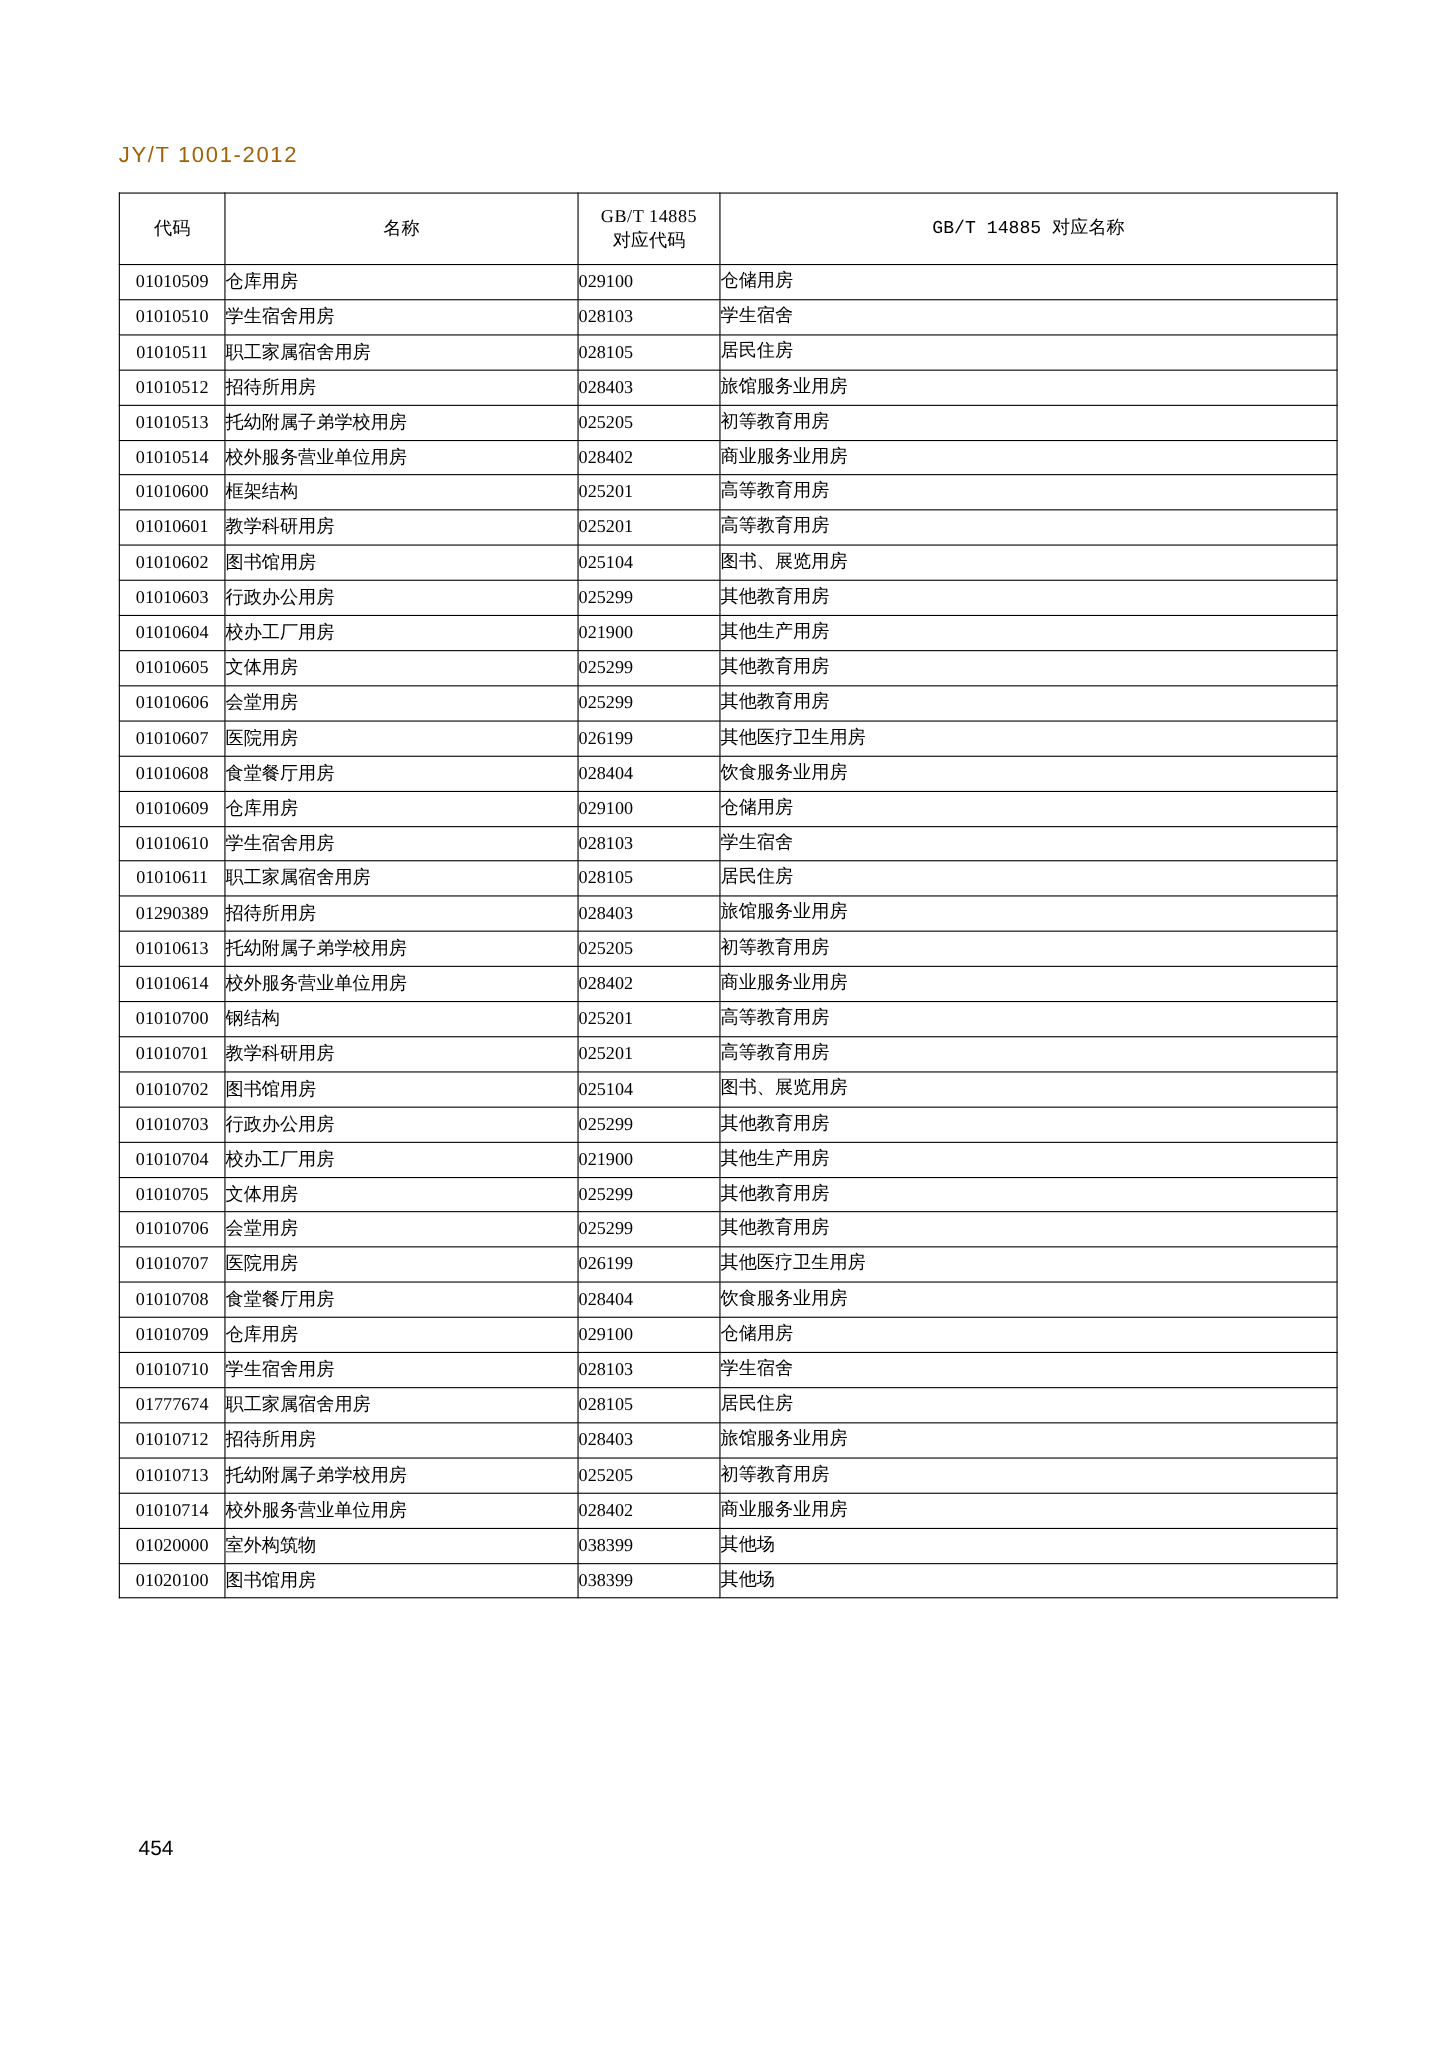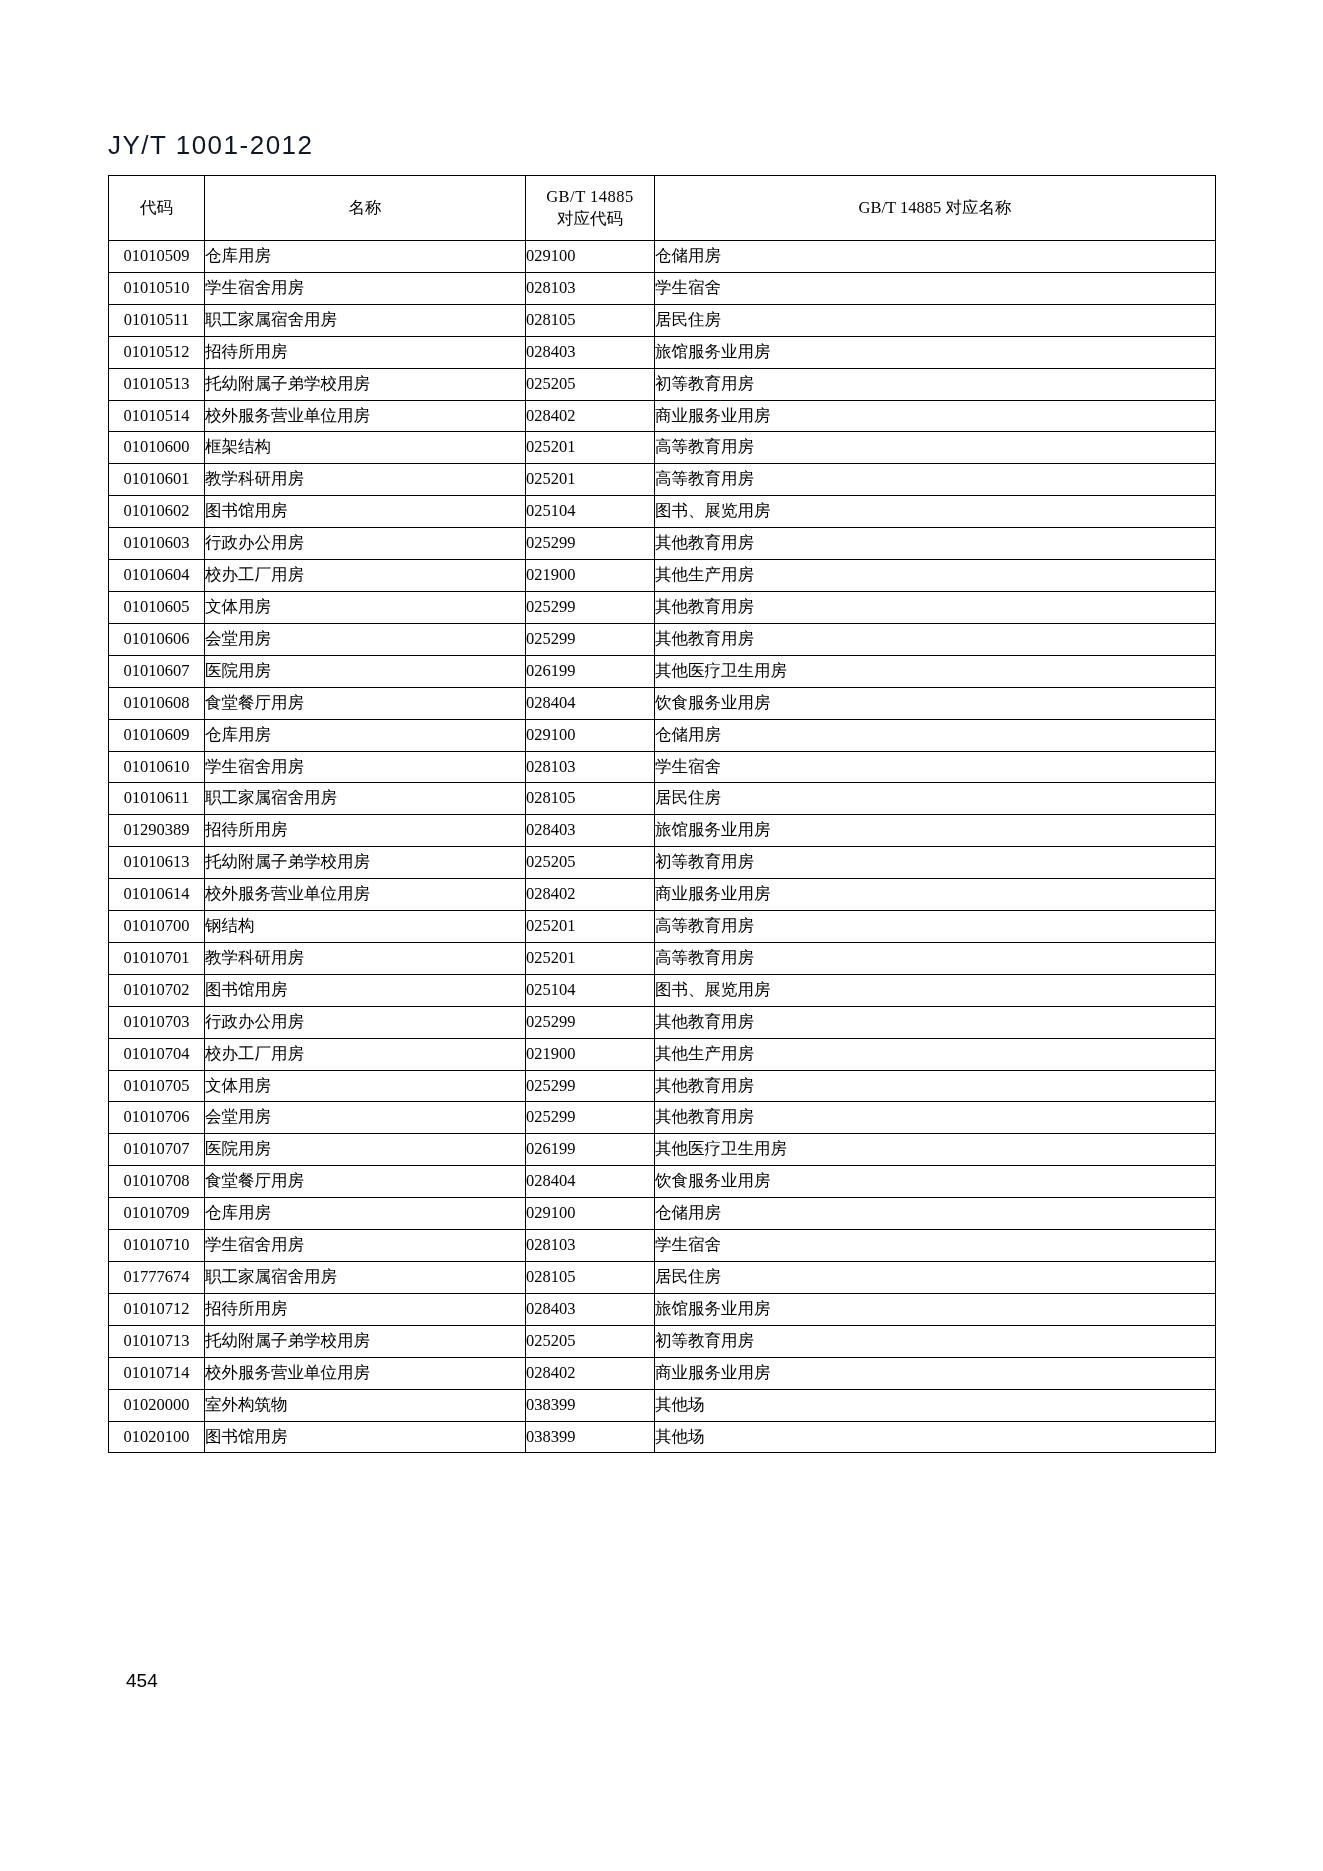--- a/index.html
+++ b/index.html
@@ -13,23 +13,23 @@
     position: relative;
     background: #ffffff;
     font-family: "Liberation Serif", "DejaVu Serif", serif;
     box-sizing: border-box;
   }
   .header {
     position: absolute;
     top: 130px;
     left: 108px;
     font-family: "Liberation Sans", sans-serif;
-    font-size: 26px;
+    font-size: 20px;
     letter-spacing: 1.5px;
-    color: #0f172a;
+    color: #a16207;
     font-weight: 500;
   }
   .table-wrap {
     position: absolute;
     top: 175px;
     left: 108px;
     width: 1103px;
   }
   table.doc-table {
     border-collapse: collapse;
@@ -52,21 +52,21 @@
   thead th .two-line {
     display: block;
   }
   tbody td {
     height: 30.9px;
     line-height: 30.9px;
   }
   .c-code      { width: 95px;  padding-left: 6px; text-align: center; }
   .c-name      { width: 320px; padding-left: 10px; text-align: left; }
   .c-gbcode    { width: 128px; padding-left: 8px; text-align: left; }
-  .c-gbname    { width: 560px; padding-left: 10px; text-align: left; }
+  .c-gbname    { width: 560px; padding-left: 10px; text-align: left; font-family: Liberation Mono, monospace; }
   thead .c-code, thead .c-name, thead .c-gbcode, thead .c-gbname {
     text-align: center;
     padding-left: 0;
   }
   thead .c-gbcode .ln1 { letter-spacing: 0.5px; }
   .page-number {
     position: absolute;
     left: 126px;
     top: 1670px;
     font-family: "Liberation Sans", sans-serif;

